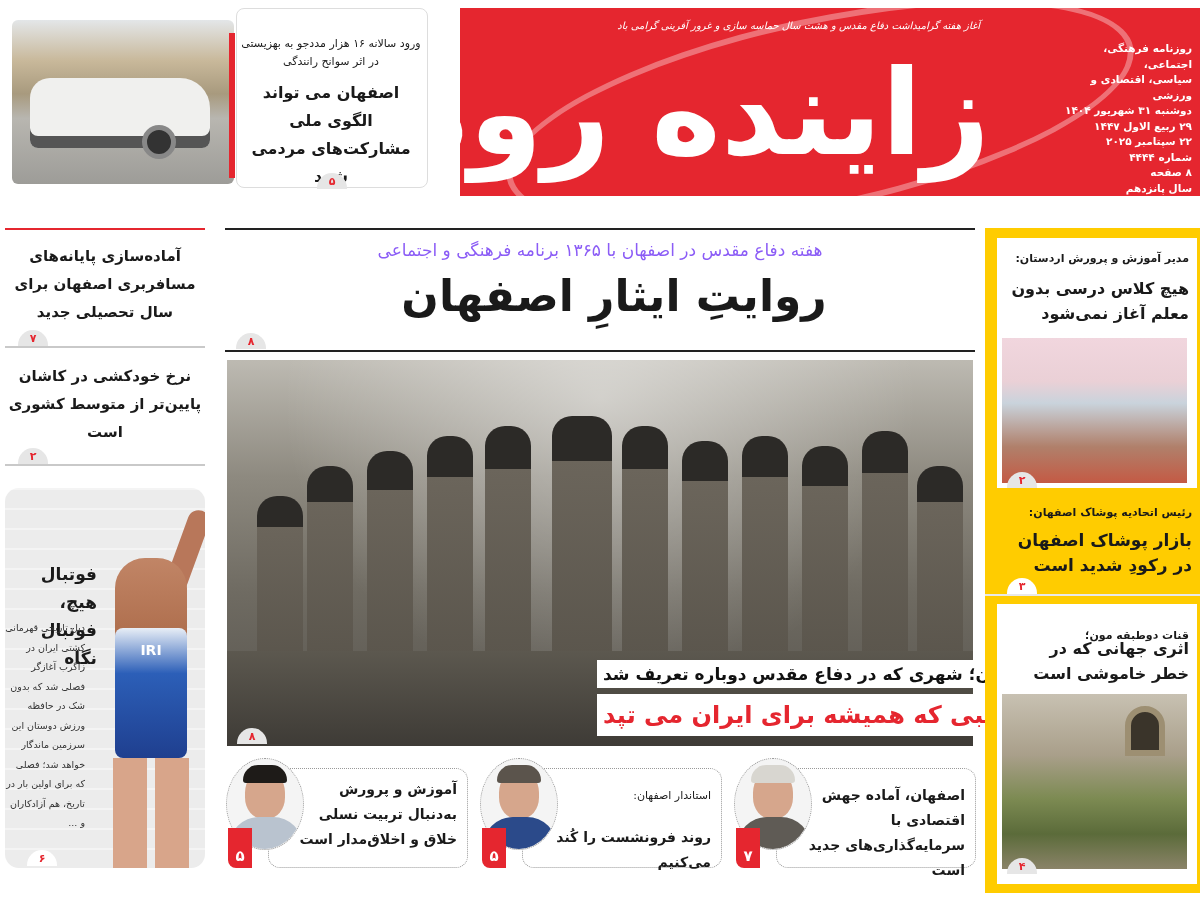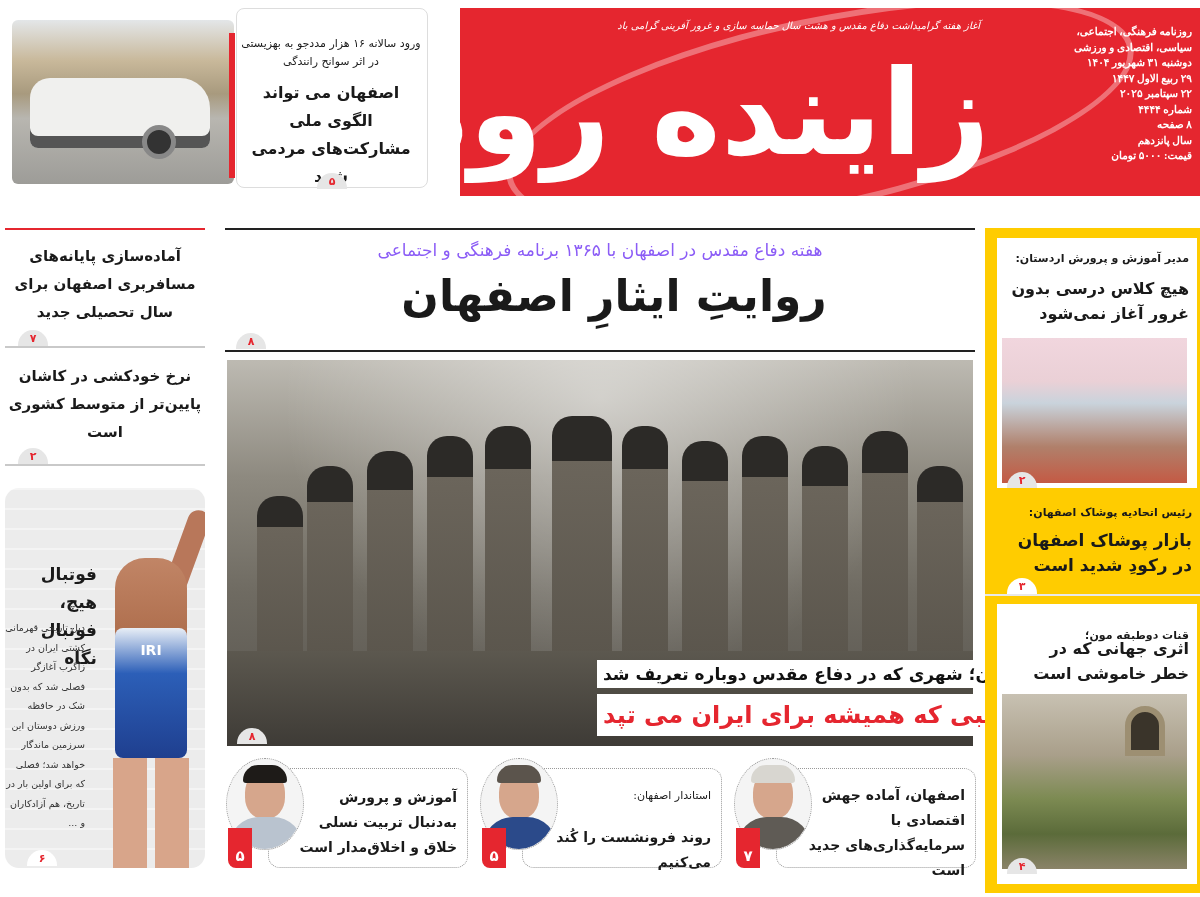--- a/index.html
+++ b/index.html
@@ -4,21 +4,21 @@
 <style>
   * { box-sizing: border-box; margin: 0; padding: 0; }
   body { width: 1200px; height: 897px; background: #ffffff; font-family: "DejaVu Sans", sans-serif; position: relative; overflow: hidden; direction: rtl; color: #1a1a1a; }
   .abs { position: absolute; }
 
   
   #masthead { left: 460px; top: 8px; width: 740px; height: 188px; background: #e5262f; overflow: hidden; }
   #masthead .swoosh { position: absolute; left: 40px; top: 10px; width: 640px; height: 190px; border: 6px solid rgba(255,255,255,0.35); border-radius: 50%; transform: rotate(-12deg); }
   #masthead .tagline { position: absolute; right: 220px; top: 12px; color: #fff; font-family: "DejaVu Serif", serif; font-style: italic; font-size: 10px; white-space: nowrap; }
   #masthead .logo { position: absolute; right: 210px; top: 30px; color: #fff; font-family: "DejaVu Sans", sans-serif; font-weight: bold; font-size: 118px; line-height: 150px; letter-spacing: -4px; white-space: nowrap; }
-  #masthead .info { position: absolute; right: 8px; top: 16px; width: 135px; color: #fff; font-size: 10.5px; line-height: 15.5px; font-weight: bold; text-align: right; font-family: Liberation Serif, serif; }
+  #masthead .info { position: absolute; right: 8px; top: 33px; width: 135px; color: #fff; font-size: 10.5px; line-height: 15.5px; font-weight: bold; text-align: right; }
 
   
   #top-photo { left: 12px; top: 20px; width: 222px; height: 164px; background: linear-gradient(180deg,#e3e6e8 0%,#c8b89a 25%,#a89a7e 45%,#b8b6b0 60%,#9d9c98 100%); border-radius: 6px; overflow: hidden; }
   #top-photo .car { position: absolute; left: 18px; top: 58px; width: 180px; height: 70px; background: #f0f0ee; border-radius: 20px 30px 8px 8px; box-shadow: inset 0 -12px 0 #555; }
   #top-photo .wheel { position: absolute; left: 130px; top: 105px; width: 34px; height: 34px; border-radius: 50%; background: #333; border: 5px solid #888; }
   #top-box { left: 236px; top: 8px; width: 192px; height: 180px; border: 1px solid #ddd; border-radius: 8px; }
   #top-box .redbar { position: absolute; right: 192px; top: 24px; width: 6px; height: 145px; background: #e5262f; }
   #top-box .kicker { position: absolute; right: 6px; top: 26px; width: 180px; font-size: 11px; text-align: center; line-height: 18px; }
   #top-box .headline { position: absolute; right: 6px; top: 70px; width: 180px; font-size: 16px; font-weight: bold; text-align: center; line-height: 28px; }
 
@@ -167,34 +167,34 @@
   <div class="portrait">
     <div class="face"></div>
     <div class="hair" style="background:#5b544c;"></div>
     <div class="suit" style="background:#2b4a8a;"></div>
   </div>
   <div class="pgtab">۵</div>
 </div>
 
 <div class="interview" style="left:222px;">
   <div class="card">
-    <div class="hl" style="top:16px;">آموزش و پرورش به‌دنبال تربیت نسلی خلاق و اخلاق‌مدار است</div>
+    <div class="hl" style="top:8px;">آموزش و پرورش به‌دنبال تربیت نسلی خلاق و اخلاق‌مدار است</div>
   </div>
   <div class="portrait">
     <div class="face"></div>
     <div class="hair" style="background:#1e1b18;"></div>
     <div class="suit" style="background:#b9c3cf;"></div>
   </div>
   <div class="pgtab">۵</div>
 </div>
 
 <div id="right-col" class="abs">
   <div class="rbox" style="top:10px; height:250px;">
     <div class="r-kicker" style="top:14px;">مدیر آموزش و پرورش اردستان:</div>
-    <div class="r-hl" style="top:38px;">هیچ کلاس درسی بدون غرور آغاز نمی‌شود</div>
+    <div class="r-hl" style="top:38px;">هیچ کلاس درسی بدون معلم آغاز نمی‌شود</div>
     <div class="class-photo" style="top:100px; width:185px; height:145px;"></div>
     <div class="pg" style="left:10px; top:234px;">۲</div>
   </div>
   <div class="r-kicker" style="top:278px; right:8px;">رئیس اتحادیه پوشاک اصفهان:</div>
   <div class="r-hl" style="top:300px; right:8px; width:195px; font-size:17px;">بازار پوشاک اصفهان در رکودِ شدید است</div>
   <div class="pg" style="left:22px; top:350px; background:#fff;">۳</div>
   <div style="position:absolute; left:0; top:366px; width:215px; height:2px; background:#e8e8e8;"></div>
   <div class="rbox" style="top:376px; height:280px;">
     <div class="r-kicker" style="top:10px;margin-top:15px;">قنات دوطبقه مون؛</div>
     <div class="r-hl" style="top:32px;">اثری جهانی که در خطر خاموشی است</div>

